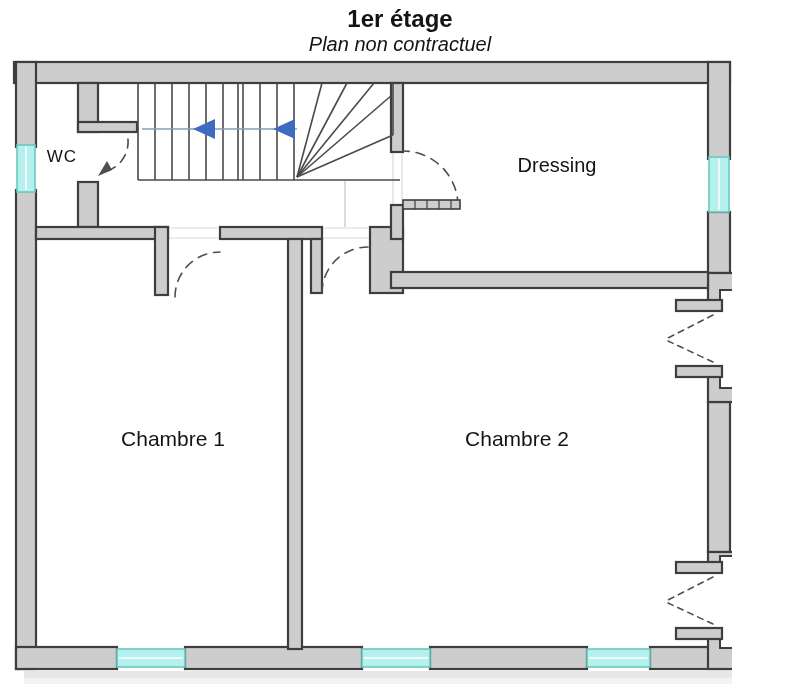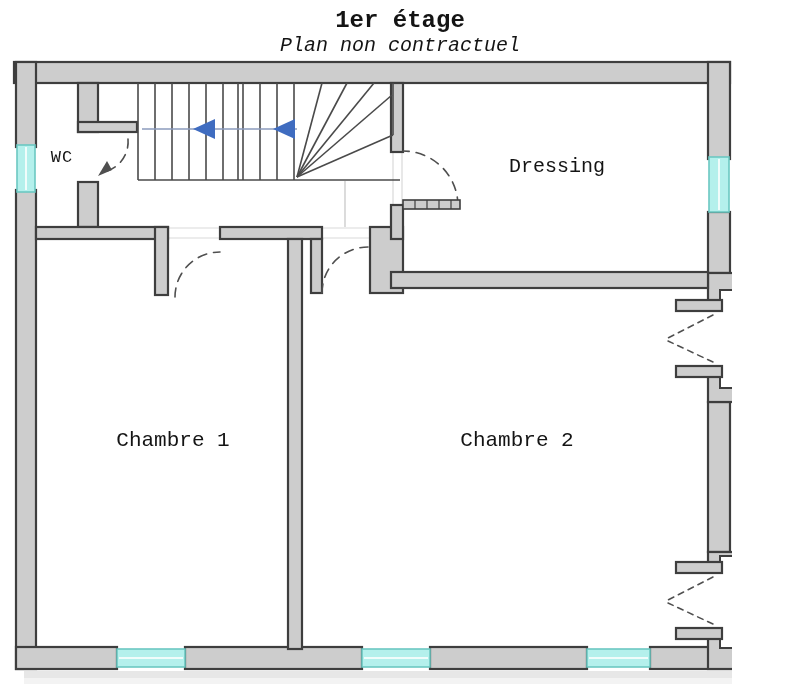--- a/index.html
+++ b/index.html
@@ -1,17 +1,17 @@
 <!DOCTYPE html>
 <html style="--wall-fill: #cdcdcd; --wall-outline: #3e3e3e; --window-glass: #b4f0ec; --window-frame: #6cc8c2; --stair-line: #4a4a4a; --direction-line: #8b9bbd; --direction-arrow: #3f6cc0; --door-dash: #4f4f4f; --text: #141414; --background: #ffffff;"><head>
 <meta charset="utf-8">
 <style>
   html,body{margin:0;padding:0;background:#fff;}
   .stage{position:relative;width:732px;height:698px;background:#fff;overflow:hidden;
-         font-family:Liberation Mono, monospace;}
+         font-family:Liberation Sans, sans-serif;}
   svg{display:block;}
 
   .wall{fill:var(--wall-fill,#cdcdcd);stroke:var(--wall-outline,#3e3e3e);stroke-width:2.2;}
   .alcove{fill:#ffffff;stroke:var(--wall-outline,#3e3e3e);stroke-width:2;}
   .passage{fill:#ffffff;stroke:none;}
   .window{fill:var(--window-glass,#b4f0ec);stroke:var(--window-frame,#6cc8c2);stroke-width:1.6;}
   .winline{stroke:#ffffff;stroke-width:2;opacity:.8;}
   .stair{stroke:var(--stair-line,#4a4a4a);stroke-width:1.6;fill:none;}
   .dir{stroke:var(--direction-line,#8899bb);stroke-width:1.5;}
   .dirarrow{fill:var(--direction-arrow,#3f6cc0);stroke:none;}

